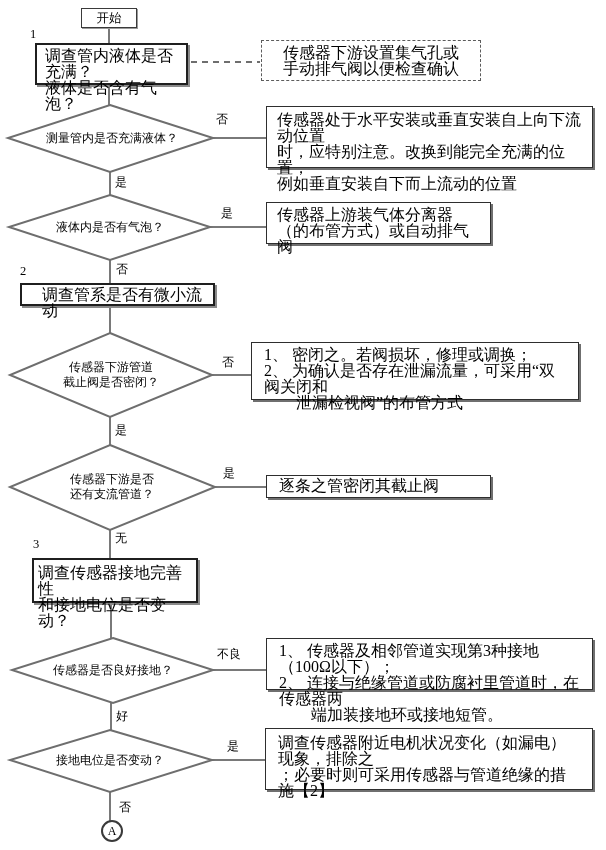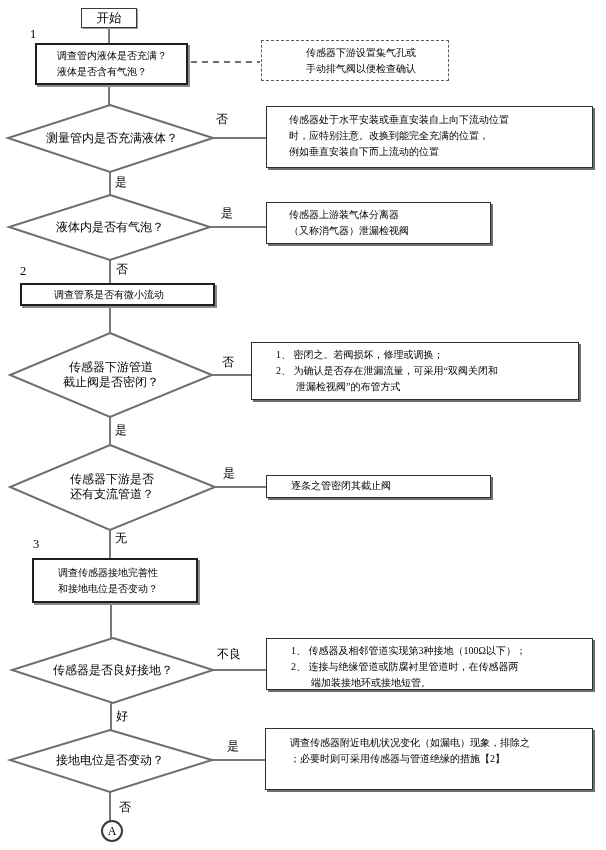--- a/index.html
+++ b/index.html
@@ -3,21 +3,21 @@
 <meta charset="utf-8">
 <style>
   html,body{margin:0;padding:0;background:#ffffff;}
   #canvas{
     position:relative;width:606px;height:850px;background:#ffffff;
     font-family:Liberation Serif, serif;
     color:#000;overflow:hidden;
   }
   #wires{position:absolute;left:0;top:0;width:606px;height:850px;pointer-events:none;}
   .abs{position:absolute;box-sizing:border-box;}
-  .txt{white-space:pre-wrap;line-height:16px;font-size:10px;margin-left:12px;}
+  .txt{white-space:pre-wrap;line-height:16px;font-size:16px;}
   
   .startbox{
     border:1px solid #3a3a3a;background:#fff;text-align:center;
     font-size:12.5px;line-height:18px;box-shadow:1px 1px 0 #9a9a9a;
   }
   
   .pbox{
     border:2px solid #1f1f1f;background:#fff;
     box-shadow:2px 2px 0 #8a8a8a;
   }
@@ -80,21 +80,21 @@
 
   <div class="num" style="left:30px;top:27px;">1</div>
   <div class="num" style="left:20px;top:264px;">2</div>
   <div class="num" style="left:33px;top:537px;">3</div>
 
   <div class="abs pbox" style="left:35px;top:43px;width:153px;height:42px;padding:3px 8px;">
     <div class="txt">调查管内液体是否充满？
 液体是否含有气泡？</div>
   </div>
 
-  <div class="abs nbox" style="left:261px;top:40px;width:188px;height:41px;padding-top:4px;">
+  <div class="abs nbox" style="left:261px;top:40px;width:220px;height:41px;padding-top:4px;">
     <div class="txt">传感器下游设置集气孔或
 手动排气阀以便检查确认</div>
   </div>
 
   <div class="dtext" style="left:110px;top:227px;width:150px;">液体内是否有气泡？</div>
   <div class="dtext" style="left:112px;top:138px;width:170px;">测量管内是否充满液体？</div>
   <div class="dtext" style="left:111px;top:375px;width:140px;">传感器下游管道
 截止阀是否密闭？</div>
   <div class="dtext" style="left:112px;top:487px;width:140px;">传感器下游是否
 还有支流管道？</div>
@@ -114,21 +114,21 @@
   <div class="lbl" style="left:226px;top:739px;">是</div>
   <div class="lbl" style="left:118px;top:800px;">否</div>
 
   <div class="abs abox" style="left:266px;top:106px;width:327px;height:62px;padding:5px 10px;">
     <div class="txt">传感器处于水平安装或垂直安装自上向下流动位置
 时，应特别注意。改换到能完全充满的位置，
 例如垂直安装自下而上流动的位置</div>
   </div>
   <div class="abs abox" style="left:266px;top:202px;width:225px;height:42px;padding:4px 10px;">
     <div class="txt">传感器上游装气体分离器
-（又称消气器）泄漏检视阀</div>
+（的布管方式）或自动排气阀</div>
   </div>
   <div class="abs abox" style="left:251px;top:342px;width:328px;height:58px;padding:4px 12px;">
     <div class="txt">1、 密闭之。若阀损坏，修理或调换；
 2、 为确认是否存在泄漏流量，可采用“双阀关闭和
 　　泄漏检视阀”的布管方式</div>
   </div>
   <div class="abs abox" style="left:266px;top:475px;width:225px;height:23px;padding:2px 12px;">
     <div class="txt">逐条之管密闭其截止阀</div>
   </div>
   <div class="abs abox" style="left:266px;top:638px;width:327px;height:52px;padding:4px 12px;">
@@ -138,20 +138,20 @@
   </div>
   <div class="abs abox" style="left:265px;top:728px;width:328px;height:62px;padding:6px 12px;">
     <div class="txt">调查传感器附近电机状况变化（如漏电）现象，排除之
 ；必要时则可采用传感器与管道绝缘的措施【2】</div>
   </div>
 
   <div class="abs pbox" style="left:20px;top:283px;width:195px;height:23px;padding:2px 0 0 20px;">
     <div class="txt">调查管系是否有微小流动</div>
   </div>
 
-  <div class="abs pbox" style="left:32px;top:558px;width:166px;height:45px;padding:5px 0 0 12px;">
+  <div class="abs pbox" style="left:32px;top:558px;width:166px;height:45px;padding:5px 0 0 4px;">
     <div class="txt">调查传感器接地完善性
 和接地电位是否变动？</div>
   </div>
 
   <div class="abs conn-circle" style="left:101px;top:820px;">A</div>
 
 </div>
 
 </body></html>

